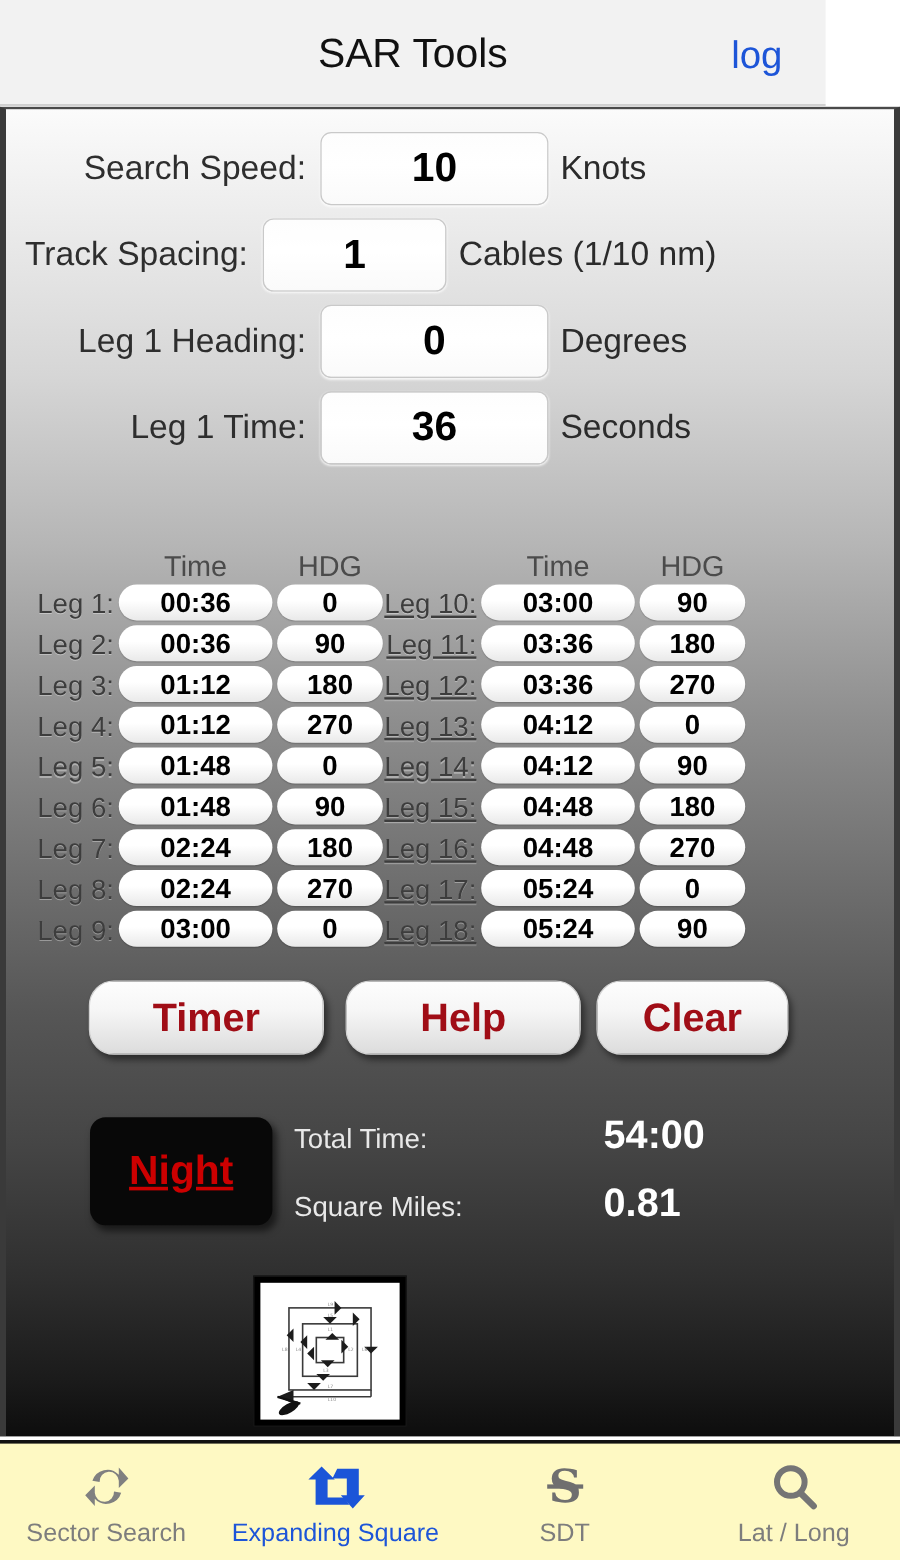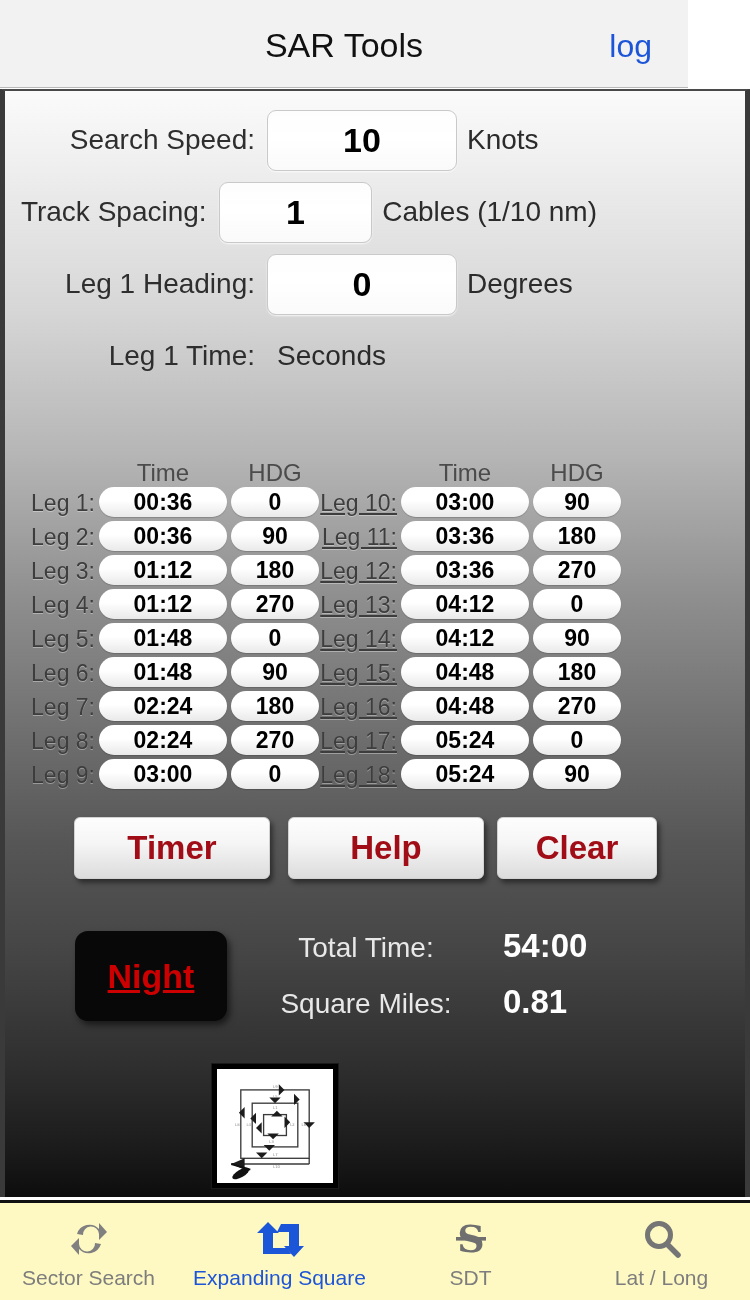--- a/index.html
+++ b/index.html
@@ -97,21 +97,21 @@
   .pill.time { left: 84px; width: 128px; }
   .pill.hdg  { left: 216px; width: 88px; }
   .legs-col.right .pill.time { left: 96px; width: 128px; }
   .legs-col.right .pill.hdg  { left: 228px; width: 88px; }
 
   
   .actions { position: absolute; top: 726px; left: 0; width: 740px; height: 64px; }
   .btn {
     position: absolute; height: 62px;
     background: linear-gradient(to bottom, #fdfdfd 0%, #f6f6f6 40%, #dcdcdc 100%);
-    border-radius: 6px;
+    border-radius: 21px;
     box-shadow: 3px 4px 5px rgba(0,0,0,0.45);
     display: flex; align-items: center; justify-content: center;
     font-size: 33px; font-weight: bold; color: #a00d16;
     border: 1px solid #d2d2d2;
   }
   .btn.timer { left: 69px;  width: 196px; }
   .btn.help  { left: 283px; width: 196px; }
   .btn.clear { left: 492px; width: 160px; }
 
   
@@ -119,22 +119,22 @@
     position: absolute; top: 840px; left: 70px;
     width: 152px; height: 90px;
     background: #080808; border-radius: 13px;
     box-shadow: 3px 4px 6px rgba(0,0,0,0.55);
     display: flex; align-items: center; justify-content: center;
     font-size: 34px; font-weight: bold; color: #cc0000; text-decoration: underline;
   }
   .totals { position: absolute; top: 836px; left: 240px; width: 470px; }
   .total-row { display: flex; align-items: baseline; height: 56px; }
   .total-label {
-    width: 258px; text-align: center; padding-right: 16px;
-    font-size: 28px; color: #e8e8e8;
+    width: 258px; text-align: left; padding-right: 16px;
+    font-size: 23px; color: #e8e8e8;
   }
   .total-value { font-size: 33px; font-weight: bold; color: #ffffff; }
 
   
   .thumb {
     position: absolute; top: 972px; left: 206px;
     width: 128px; height: 126px;
     background: #000; padding: 5px;
     border: 1px solid #1a1a1a;
   }
@@ -178,20 +178,21 @@
       <div class="param-input">1</div>
       <div class="param-unit">Cables (1/10 nm)</div>
     </div>
     <div class="param-row" style="top:162px">
       <div class="param-label">Leg 1 Heading:</div>
       <div class="param-input">0</div>
       <div class="param-unit">Degrees</div>
     </div>
     <div class="param-row" style="top:234px">
       <div class="param-label">Leg 1 Time:</div>
+      <div class="param-input">36</div>
       <div class="param-unit">Seconds</div>
     </div>
 
     <div class="legs">
       <div class="legs-col left" id="legs-left">
         <div class="legs-head">
           <div class="h-time">Time</div>
           <div class="h-hdg">HDG</div>
         </div>
       <div class="leg-row">

